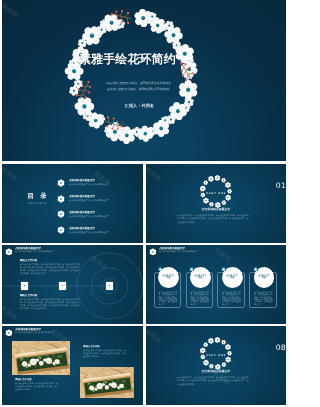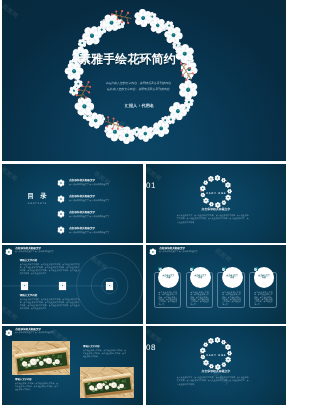--- a/index.html
+++ b/index.html
@@ -47,21 +47,21 @@
   .s2-list{position:absolute;left:55px;top:15.4px;width:88px;}
   .s2-item{position:relative;height:11.6px;margin-bottom:4.2px;padding-left:12px;white-space:nowrap;}
   .s2-item .h{font-size:2.6px;line-height:3.4px;font-weight:700;color:#eef4f8;letter-spacing:.02px;}
   .s2-item .p{font-size:2.15px;line-height:2.6px;color:#8fabbb;margin-top:1.6px;letter-spacing:.02px;
               transform:scale(.92);transform-origin:left center;}
   .s2-item .fl{position:absolute;left:-.5px;top:-.6px;width:8px;height:8px;}
 
   
   #s3{left:146px;top:164px;width:140px;height:79px;}
   .secring{position:absolute;left:50%;top:6.5px;transform:translateX(-50%);width:41px;height:41px;}
-  .sec-num{position:absolute;left:0;top:17.6px;width:100%;text-align:left;
+  .sec-num{position:absolute;left:0;top:17.6px;width:100%;text-align:right;
      font-size:8px;line-height:8.6px;font-weight:400;letter-spacing:.5px;color:#fbfdfe;}
   .sec-en{position:absolute;left:0;top:27.6px;width:100%;text-align:center;
      font-size:2.5px;letter-spacing:.9px;color:#e8f0f5;font-weight:700;text-indent:.9px;}
   .sec-h{position:absolute;left:0;top:43.3px;width:100%;text-align:center;
      font-size:2.75px;font-weight:700;color:#eaf2f7;letter-spacing:.15px;}
   .sec-p{position:absolute;left:30.8px;top:50.5px;width:71.9px;text-align:justify;
      font-size:1.95px;line-height:3.65px;color:#88a4b5;}
   
   #s4{left:2px;top:245px;width:141px;height:79px;}
   #s5{left:146px;top:245px;width:140px;height:79px;}

